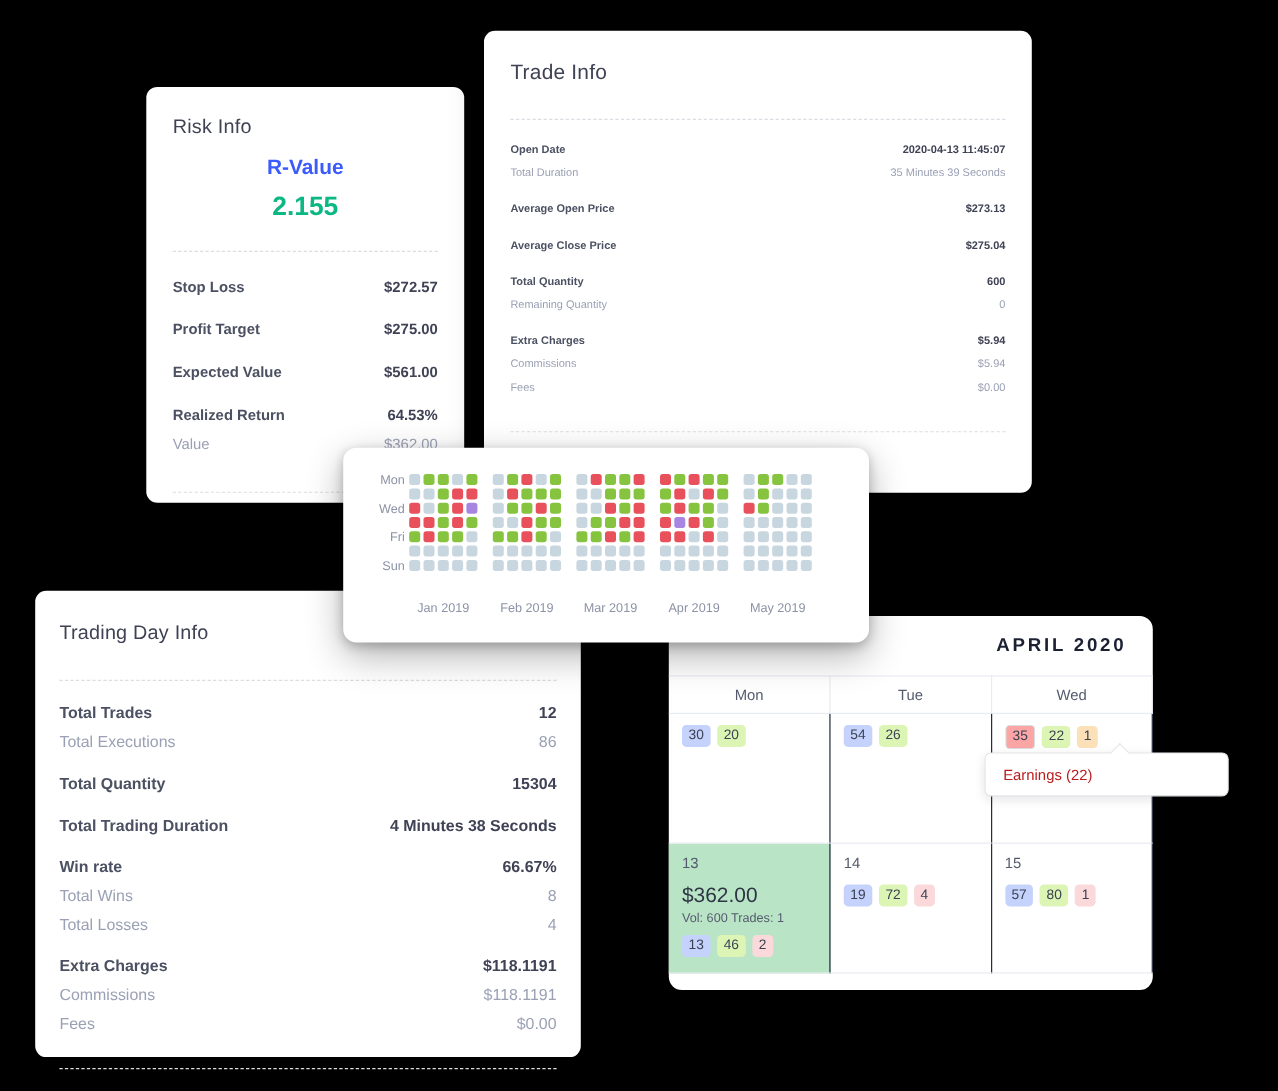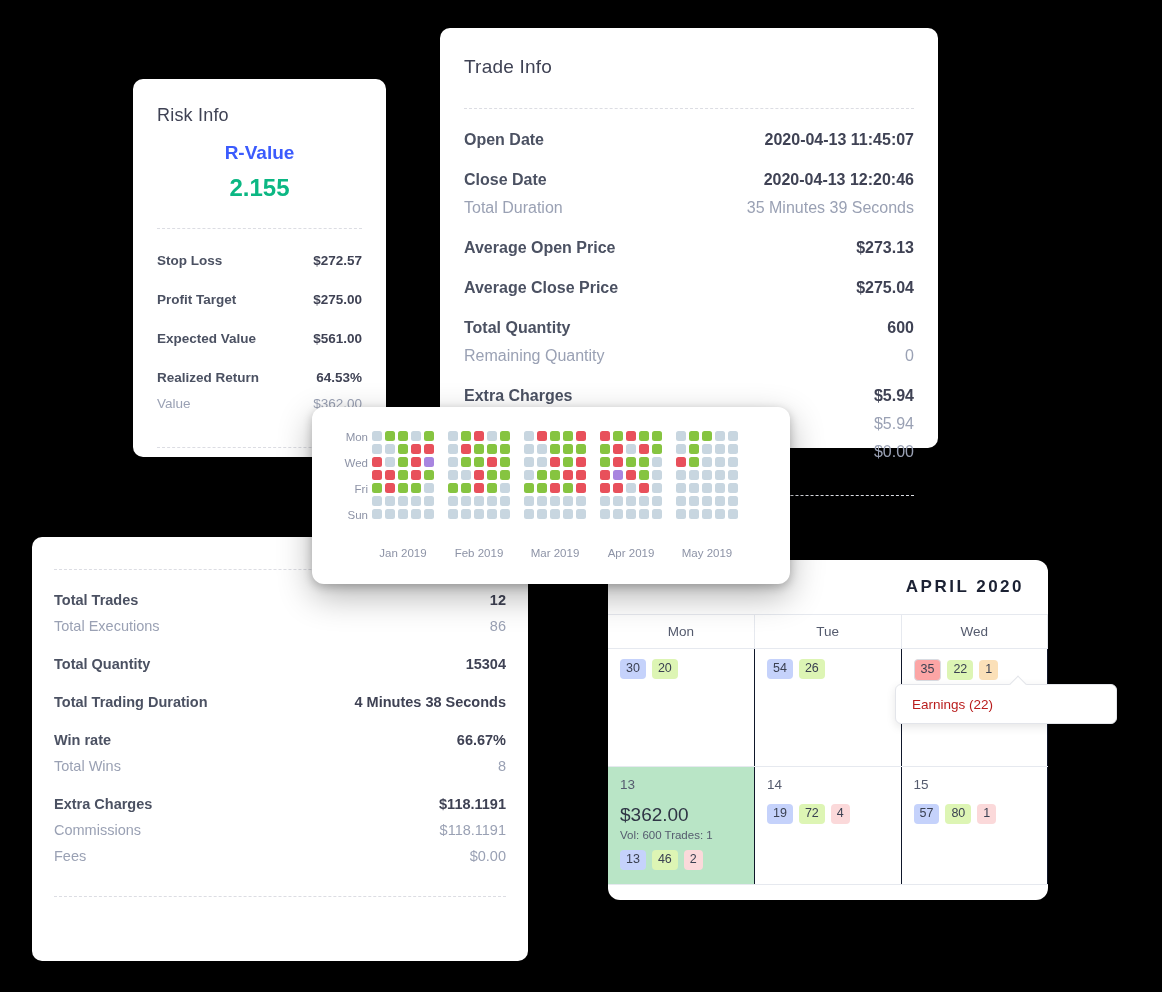--- a/index.html
+++ b/index.html
@@ -32,42 +32,42 @@
     display: flex;
     justify-content: space-between;
     align-items: baseline;
   }
   .lbl-strong { color: #4b5162; font-weight: bold; }
   .val-strong { color: #3f4254; font-weight: bold; }
   .lbl-sub { color: #9aa1b4; }
   .val-sub { color: #9aa1b4; }
 
   
-  #risk-info { left: 133px; top: 79px; width: 253px; height: 378px; }
+  #risk-info { left: 133px; top: 79px; width: 289px; height: 378px; }
   #risk-info .card-title { font-size: 18px; margin: 26px 0 0 24px; }
   #risk-info .rvalue-label {
     text-align: center; color: #3b5bfd; font-weight: bold;
     font-size: 19px; margin-top: 16px;
   }
   #risk-info .rvalue-num {
     text-align: center; color: #0bb783; font-weight: bold;
     font-size: 24px; margin-top: 10px;
   }
   #risk-info .dashed { margin: 26px 24px 0 24px; }
   #risk-info .rows { padding: 0 24px; }
   #risk-info .row { font-size: 13.5px; margin-top: 24px; }
   #risk-info .row.tight { margin-top: 11px; }
   #risk-info .dashed.bottom { margin-top: 36px; }
 
   
   #trade-info { left: 440px; top: 28px; width: 498px; height: 420px; }
   #trade-info .card-title { font-size: 19px; margin: 28px 0 0 24px; }
   #trade-info .dashed { margin: 30px 24px 0 24px; }
   #trade-info .rows { padding: 0 24px; }
-  #trade-info .row { font-size: 16px; margin-top: 22px; }
+  #trade-info .row { font-size: 10px; margin-top: 22px; }
   #trade-info .row.tight { margin-top: 10px; }
   #trade-info .dashed.bottom { margin-top: 34px; }
 
   
   #trading-day-info { left: 32px; top: 537px; width: 496px; height: 424px; }
   #trading-day-info .card-title { font-size: 18px; margin: 28px 0 0 22px; }
   #trading-day-info .dashed { margin: 32px 22px 0 22px; }
   #trading-day-info .rows { padding: 0 22px; }
   #trading-day-info .row { font-size: 14.5px; margin-top: 22px; }
   #trading-day-info .row.tight { margin-top: 10px; }
@@ -203,24 +203,20 @@
   </div>
 
   <div class="card" id="trade-info">
     <div class="card-title">Trade Info</div>
     <div class="dashed"></div>
     <div class="rows" id="trade-rows">
         <div class="row">
           <span class="lbl-strong">Open Date</span>
           <span class="val-strong">2020-04-13 11:45:07</span>
         </div>
-        <div class="row">
-          <span class="lbl-strong">Close Date</span>
-          <span class="val-strong">2020-04-13 12:20:46</span>
-        </div>
         <div class="row tight">
           <span class="lbl-sub">Total Duration</span>
           <span class="val-sub">35 Minutes 39 Seconds</span>
         </div>
         <div class="row">
           <span class="lbl-strong">Average Open Price</span>
           <span class="val-strong">$273.13</span>
         </div>
         <div class="row">
           <span class="lbl-strong">Average Close Price</span>
@@ -244,20 +240,21 @@
         </div>
         <div class="row tight">
           <span class="lbl-sub">Fees</span>
           <span class="val-sub">$0.00</span>
         </div>
       </div>
     <div class="dashed bottom"></div>
   </div>
 
   <div class="card" id="trading-day-info">
+    <div class="card-title">Trading Day Info</div>
     <div class="dashed"></div>
     <div class="rows" id="tdi-rows">
         <div class="row">
           <span class="lbl-strong">Total Trades</span>
           <span class="val-strong">12</span>
         </div>
         <div class="row tight">
           <span class="lbl-sub">Total Executions</span>
           <span class="val-sub">86</span>
         </div>
@@ -269,20 +266,24 @@
           <span class="lbl-strong">Total Trading Duration</span>
           <span class="val-strong">4 Minutes 38 Seconds</span>
         </div>
         <div class="row">
           <span class="lbl-strong">Win rate</span>
           <span class="val-strong">66.67%</span>
         </div>
         <div class="row tight">
           <span class="lbl-sub">Total Wins</span>
           <span class="val-sub">8</span>
+        </div>
+        <div class="row tight">
+          <span class="lbl-sub">Total Losses</span>
+          <span class="val-sub">4</span>
         </div>
         <div class="row">
           <span class="lbl-strong">Extra Charges</span>
           <span class="val-strong">$118.1191</span>
         </div>
         <div class="row tight">
           <span class="lbl-sub">Commissions</span>
           <span class="val-sub">$118.1191</span>
         </div>
         <div class="row tight">

